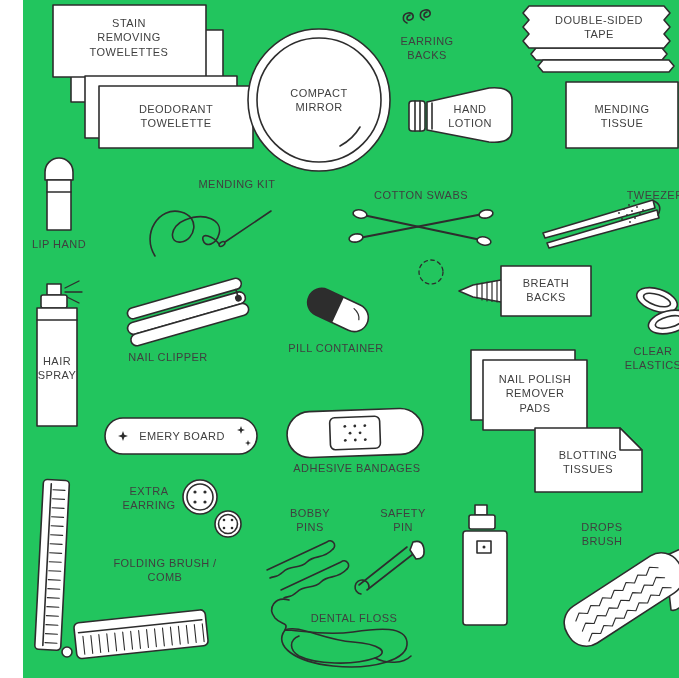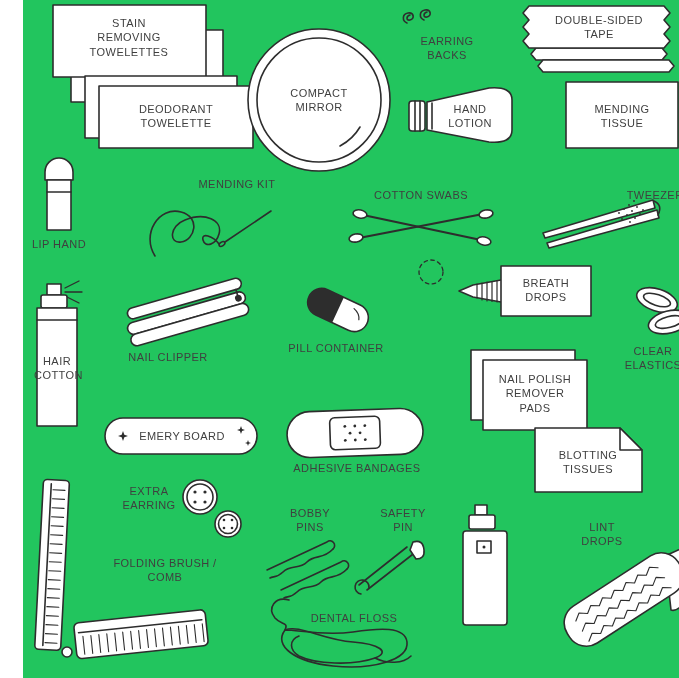--- a/index.html
+++ b/index.html
@@ -238,37 +238,37 @@
         <path d="M549,592 l7,-5 7,5 7,-5 7,5 7,-5 7,5 7,-5 7,5 7,-5 7,5 7,-5 7,5 7,-5 7,5" stroke-width="1.1"></path>
         <path d="M549,604 l7,-5 7,5 7,-5 7,5 7,-5 7,5 7,-5 7,5 7,-5 7,5 7,-5 7,5 7,-5 7,5" stroke-width="1.1"></path>
         <path d="M549,616 l7,-5 7,5 7,-5 7,5 7,-5 7,5 7,-5 7,5 7,-5 7,5 7,-5 7,5 7,-5 7,5" stroke-width="1.1"></path>
       </g>
     </g>
   </svg>
 
   <div class="label" style="left:64px;top:16px;width:84px">STAIN REMOVING TOWELETTES</div>
   <div class="label" style="left:98px;top:102px;width:110px">DEODORANT TOWELETTE</div>
   <div class="label" style="left:251px;top:86px;width:90px">COMPACT MIRROR</div>
-  <div class="label" style="left:392px;top:34px;width:64px">EARRING BACKS</div>
+  <div class="label" style="left:372px;top:34px;width:64px">EARRING BACKS</div>
   <div class="label" style="left:532px;top:13px;width:88px">DOUBLE-SIDED TAPE</div>
   <div class="label" style="left:419px;top:102px;width:56px">HAND LOTION</div>
   <div class="label" style="left:569px;top:102px;width:60px">MENDING TISSUE</div>
   <div class="label" style="left:1px;top:237px;width:70px">LIP HAND</div>
   <div class="label" style="left:158px;top:177px;width:112px">MENDING KIT</div>
   <div class="label" style="left:340px;top:188px;width:116px">COTTON SWABS</div>
   <div class="label" style="left:596px;top:188px;width:80px">TWEEZERS</div>
-  <div class="label" style="left:11px;top:354px;width:46px">HAIR COTTON</div>
+  <div class="label" style="left:11px;top:354px;width:46px">HAIR SPRAY</div>
   <div class="label" style="left:103px;top:350px;width:84px">NAIL CLIPPER</div>
   <div class="label" style="left:250px;top:341px;width:126px">PILL CONTAINER</div>
-  <div class="label" style="left:484px;top:276px;width:78px">BREATH DROPS</div>
+  <div class="label" style="left:484px;top:276px;width:78px">BREATH BACKS</div>
   <div class="label" style="left:590px;top:344px;width:80px">CLEAR ELASTICS</div>
   <div class="label" style="left:106px;top:429px;width:106px">EMERY BOARD</div>
   <div class="label" style="left:256px;top:461px;width:156px">ADHESIVE BANDAGES</div>
   <div class="label" style="left:466px;top:372px;width:92px">NAIL POLISH REMOVER PADS</div>
   <div class="label" style="left:520px;top:448px;width:90px">BLOTTING TISSUES</div>
   <div class="label" style="left:88px;top:484px;width:76px">EXTRA EARRING</div>
   <div class="label" style="left:254px;top:506px;width:66px">BOBBY PINS</div>
   <div class="label" style="left:348px;top:506px;width:64px">SAFETY PIN</div>
   <div class="label" style="left:90px;top:556px;width:104px">FOLDING BRUSH / COMB</div>
   <div class="label" style="left:275px;top:611px;width:112px">DENTAL FLOSS</div>
-  <div class="label" style="left:544px;top:520px;width:70px">LINT DROPS</div>
+  <div class="label" style="left:544px;top:520px;width:70px">DROPS BRUSH</div>
 
 </main>
 
 </body></html>

